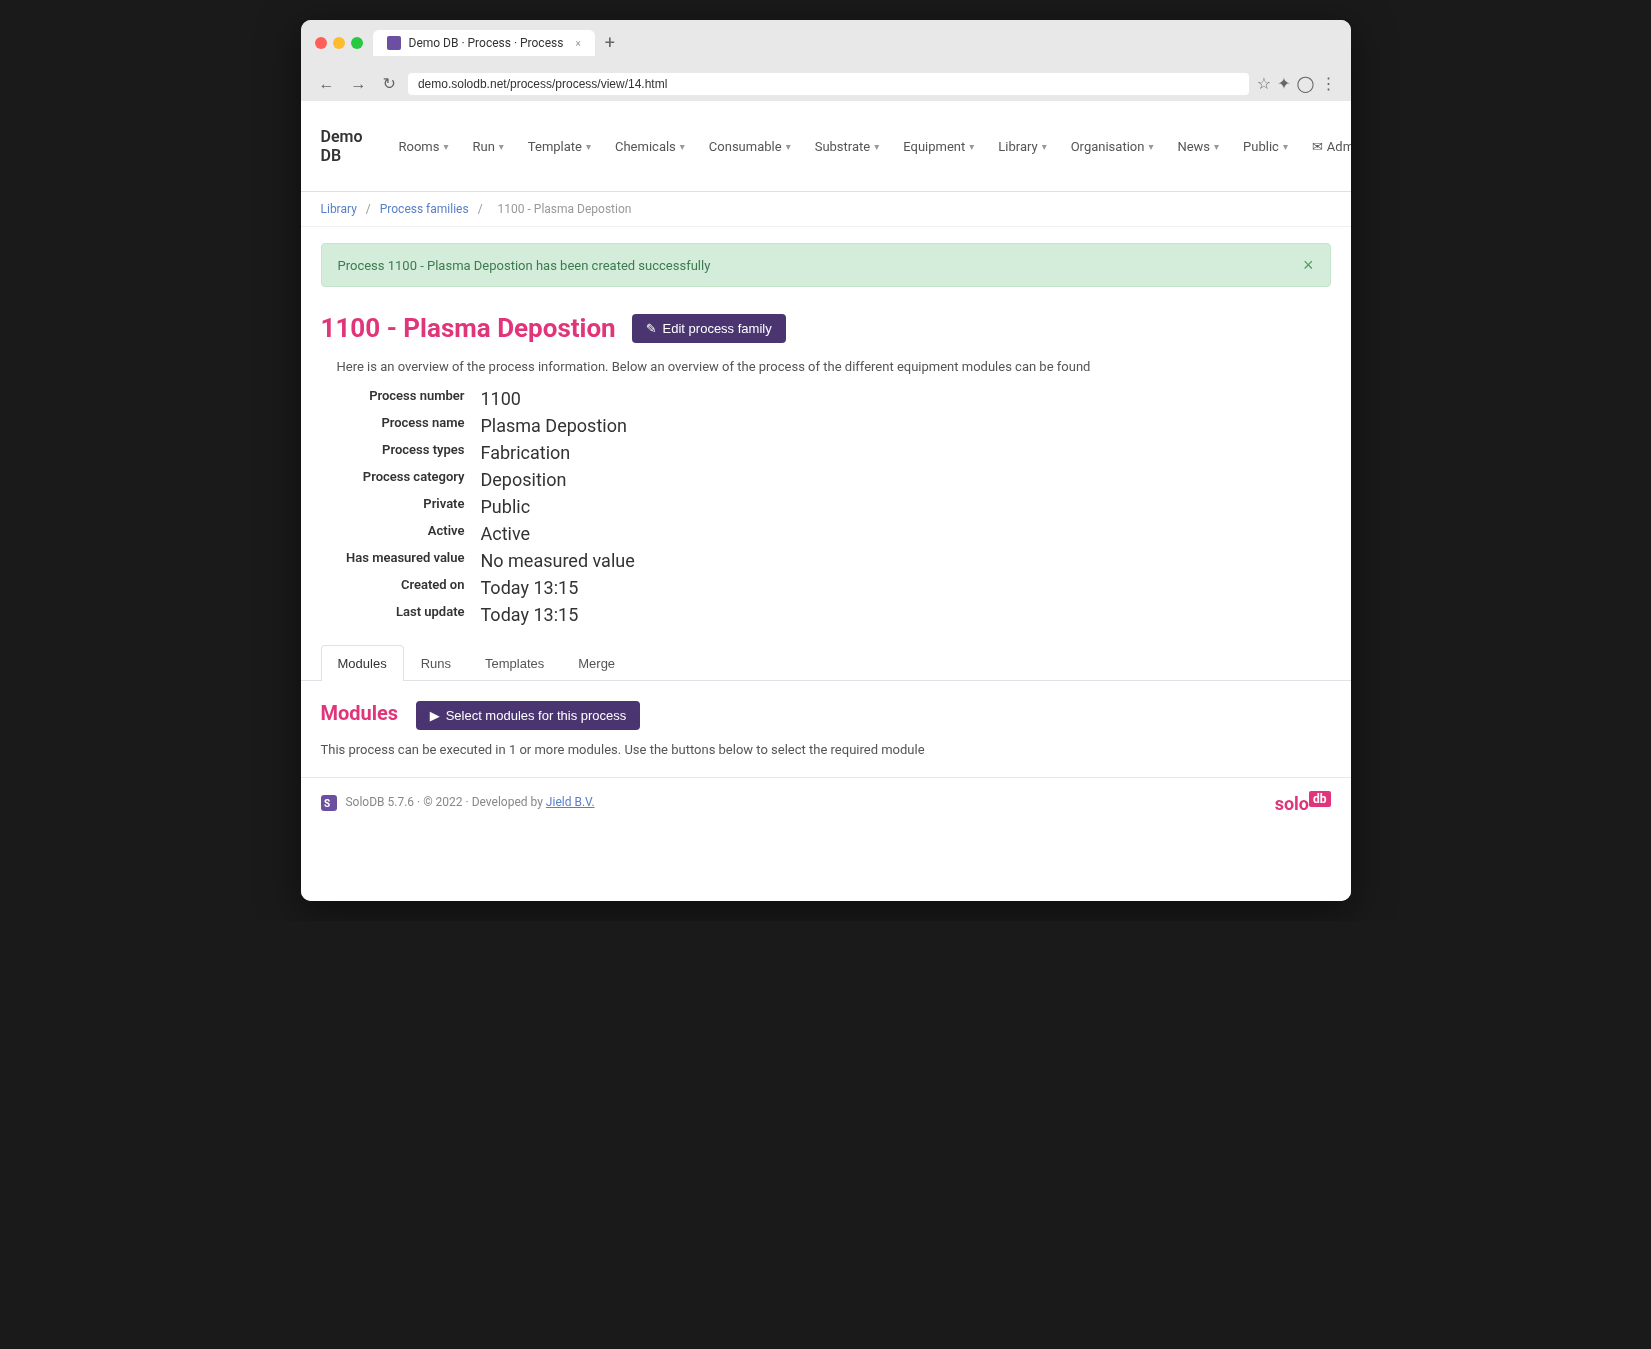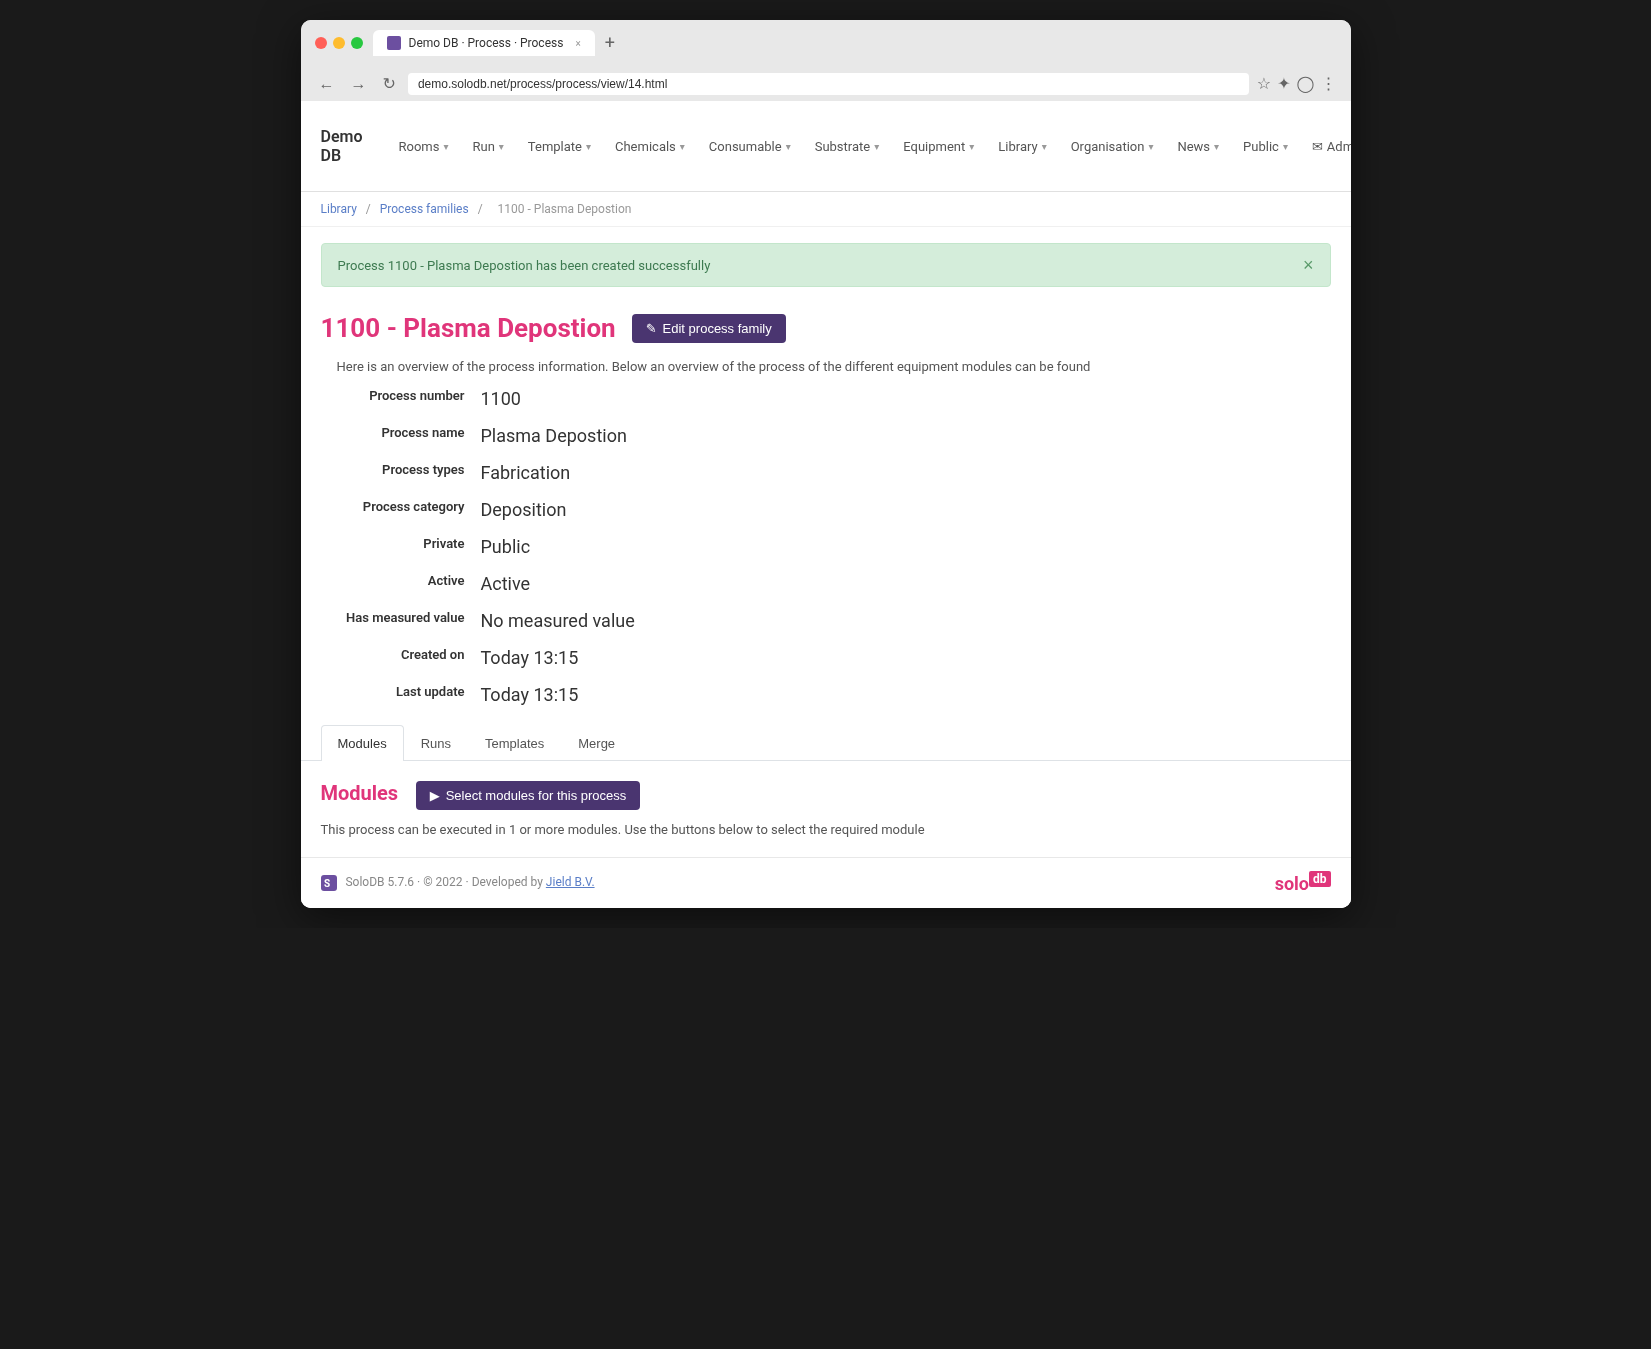--- a/index.html
+++ b/index.html
@@ -242,21 +242,21 @@
     }
 
     
     .process-info {
       padding: 0 20px 20px;
     }
 
     .info-table {
       display: grid;
       grid-template-columns: 160px 1fr;
-      row-gap: 16px;
+      row-gap: 6px;
       max-width: 500px;
     }
 
     .info-label {
       font-weight: 600;
       color: #333;
       font-size: 13px;
       text-align: right;
       padding-right: 16px;
     }

